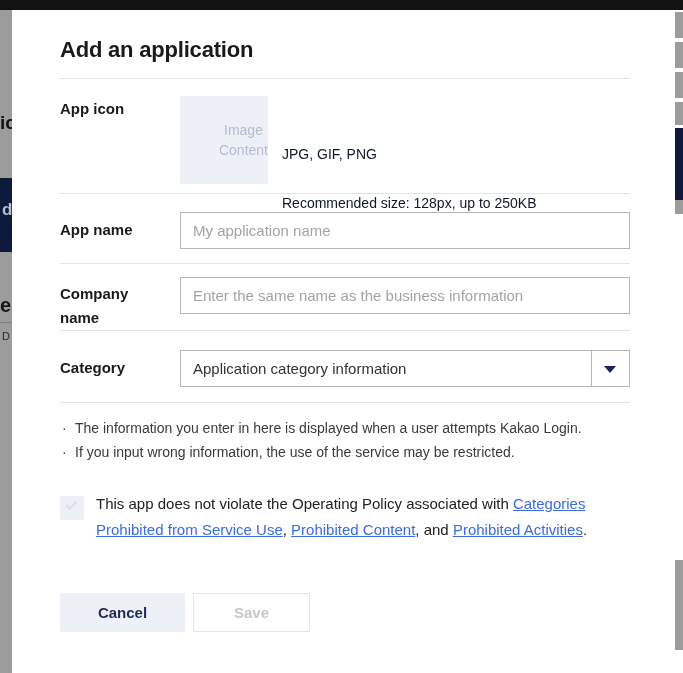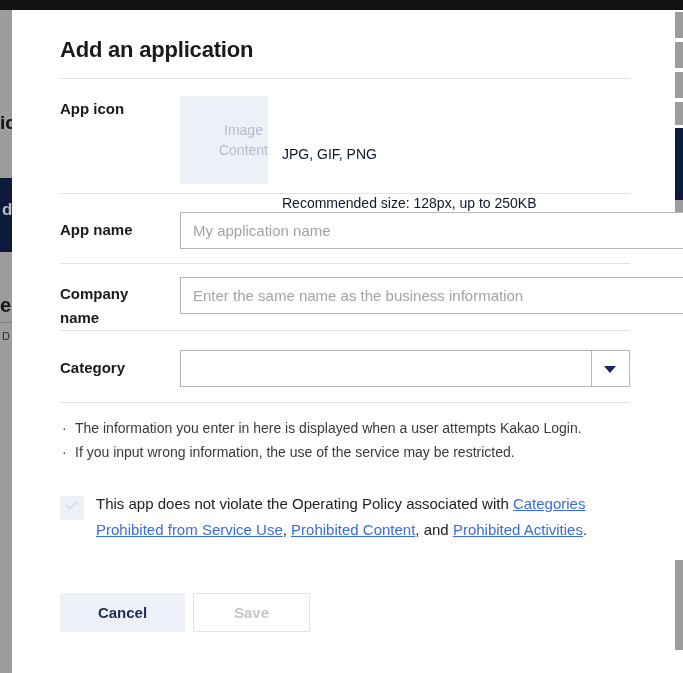--- a/index.html
+++ b/index.html
@@ -37,21 +37,21 @@
   .label-category { top: 346px; }
 
   .upload-box { position: absolute; left: 168px; top: 86px; width: 88px; height: 88px; background: #eef0f8; display: flex; align-items: center; justify-content: flex-end; text-align: center; }
   .upload-box span { font-size: 14px; line-height: 20px; color: #b6bccf; }
 
   .select-file-btn { position: absolute; left: 270px; top: 88px; width: 100px; height: 27px; background: #f0f0f0; border: none; font-family: "Liberation Sans", sans-serif; font-size: 14px; color: #222; text-align: center; line-height: 27px; cursor: pointer; }
   .icon-help { position: absolute; left: 270px; font-size: 14px; color: #0f172a; }
   .icon-formats { top: 136px; }
   .icon-recommend { top: 161px; margin-top: 24px; }
 
-  .text-input { position: absolute; left: 168px; width: 504px; height: 37px; border: 1px solid #b5b5b5; background: #fff; font-family: "Liberation Sans", sans-serif; font-size: 15px; color: #333; padding: 4px 12px; outline: none; }
+  .text-input { position: absolute; left: 168px; width: 450px; height: 37px; border: 1px solid #b5b5b5; background: #fff; font-family: "Liberation Sans", sans-serif; font-size: 15px; color: #333; padding: 4px 12px; outline: none; }
   .text-input::placeholder { color: #a3a3a3; opacity: 1; }
   .input-appname { top: 202px; }
   .input-company { top: 267px; }
 
   .select-box { position: absolute; left: 168px; top: 340px; width: 450px; height: 37px; border: 1px solid #b5b5b5; background: #fff; cursor: pointer; }
   .select-value { position: absolute; left: 12px; top: 9px; font-size: 15px; color: #333; }
   .select-sep { position: absolute; right: 37px; top: 0; width: 1px; height: 35px; background: #b5b5b5; }
   .select-arrow { position: absolute; right: 13px; top: 15px; width: 0; height: 0; border-left: 6px solid transparent; border-right: 6px solid transparent; border-top: 7px solid #1a2464; }
 
   .notes { position: absolute; left: 50px; top: 406px; width: 575px; }
@@ -109,20 +109,21 @@
     <div class="field-label label-appname">App name</div>
     <input class="text-input input-appname" type="text" placeholder="My application name" style="">
     <div class="rule rule-appname"></div>
 
     <div class="field-label label-company">Company name</div>
     <input class="text-input input-company" type="text" placeholder="Enter the same name as the business information" style="">
     <div class="rule rule-company"></div>
 
     <div class="field-label label-category">Category</div>
     <div class="select-box">
+      <span class="select-value">Application category information</span>
       <span class="select-sep"></span>
       <span class="select-arrow"></span>
     </div>
     <div class="rule rule-category"></div>
 
     <div class="notes">
       <div class="note-row">
         <span class="note-bullet">·</span>
         <span>The information you enter in here is displayed when a user attempts Kakao Login.</span>
       </div>

